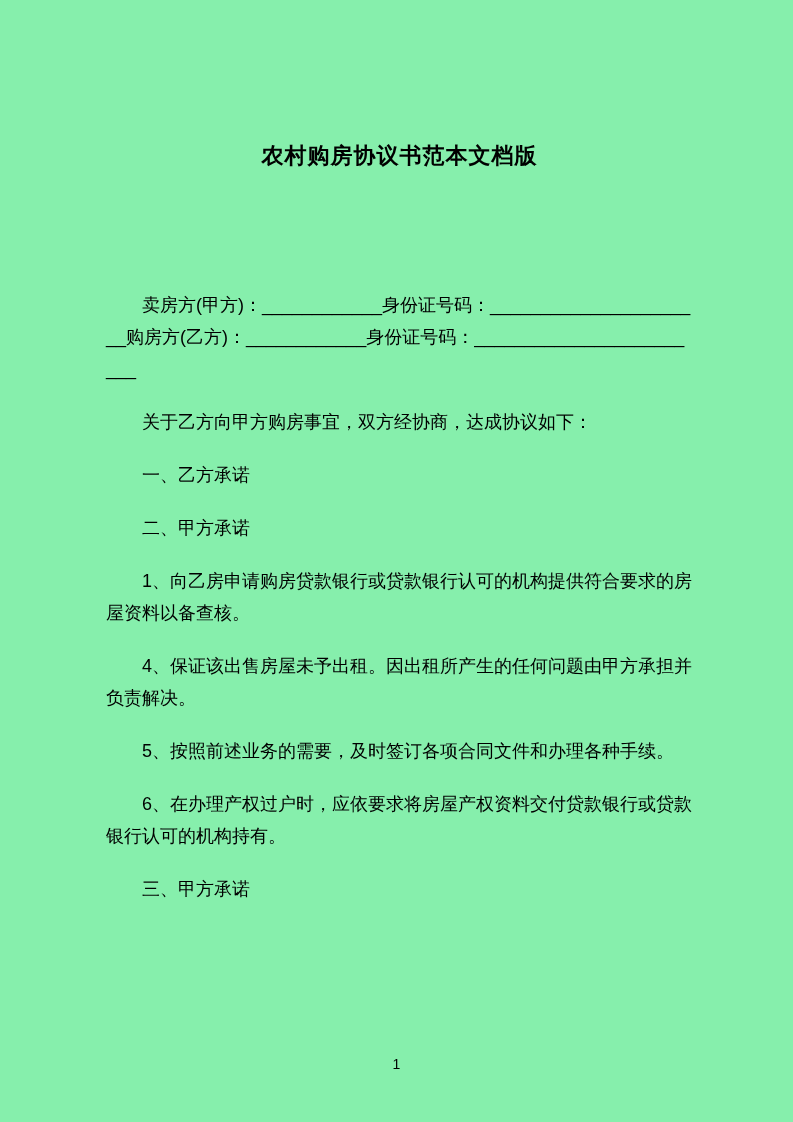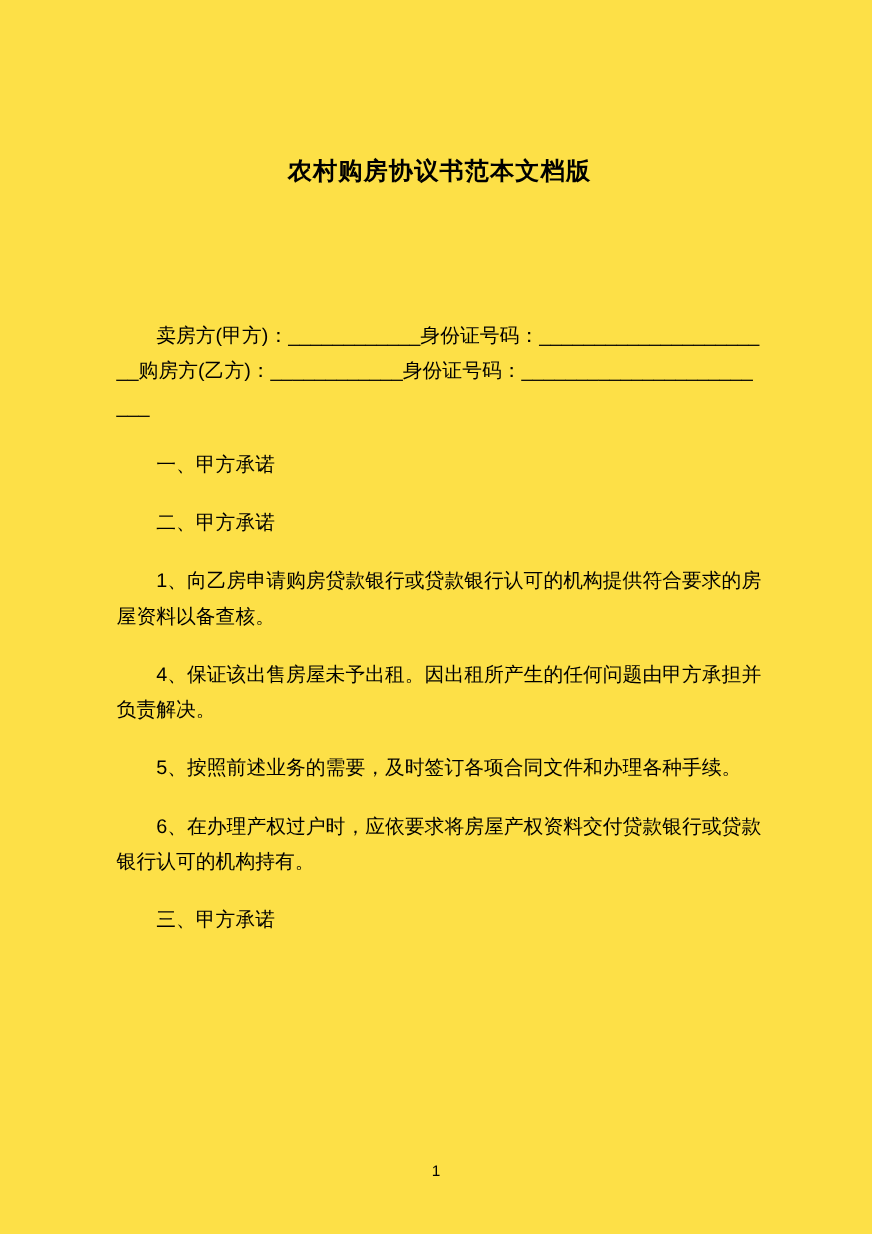--- a/index.html
+++ b/index.html
@@ -10,21 +10,21 @@
     font-family: "Liberation Sans", "DejaVu Sans", sans-serif;
     color: #000000;
     position: relative;
     overflow: hidden;
   }
   .page {
     width: 793px;
     height: 1122px;
     padding: 141px 100px 0 106px;
     position: relative;
-    background: #fde047;
+    background: #86efac;
   }
   .doc-title {
     margin: 0 0 118px 0;
     text-align: center;
     font-size: 22px;
     font-weight: 700;
     letter-spacing: 1px;
   }
   .para {
     margin: 0 0 21px 0;
@@ -43,21 +43,22 @@
     font-size: 14px;
   }
 </style>
 </head>
 <body>
 
 <div class="page">
   <h1 class="doc-title">农村购房协议书范本文档版</h1>
 
   <p class="para">卖房方(甲方)：____________身份证号码：______________________购房方(乙方)：____________身份证号码：________________________</p>
-  <p class="para">一、甲方承诺</p>
+  <p class="para">关于乙方向甲方购房事宜，双方经协商，达成协议如下：</p>
+  <p class="para">一、乙方承诺</p>
   <p class="para">二、甲方承诺</p>
   <p class="para">1、向乙房申请购房贷款银行或贷款银行认可的机构提供符合要求的房屋资料以备查核。</p>
   <p class="para">4、保证该出售房屋未予出租。因出租所产生的任何问题由甲方承担并负责解决。</p>
   <p class="para">5、按照前述业务的需要，及时签订各项合同文件和办理各种手续。</p>
   <p class="para">6、在办理产权过户时，应依要求将房屋产权资料交付贷款银行或贷款银行认可的机构持有。</p>
   <p class="para">三、甲方承诺</p>
 
   <div class="page-number">1</div>
 </div>
 

